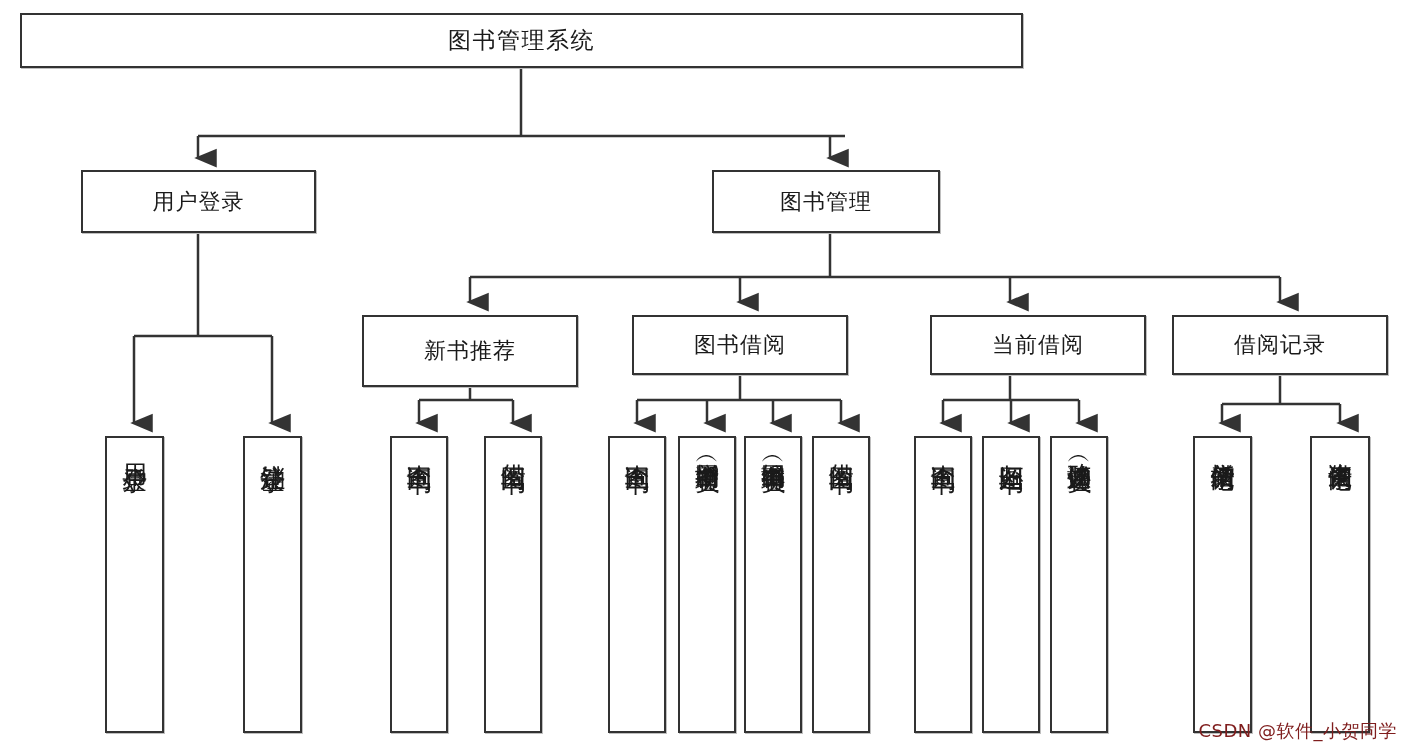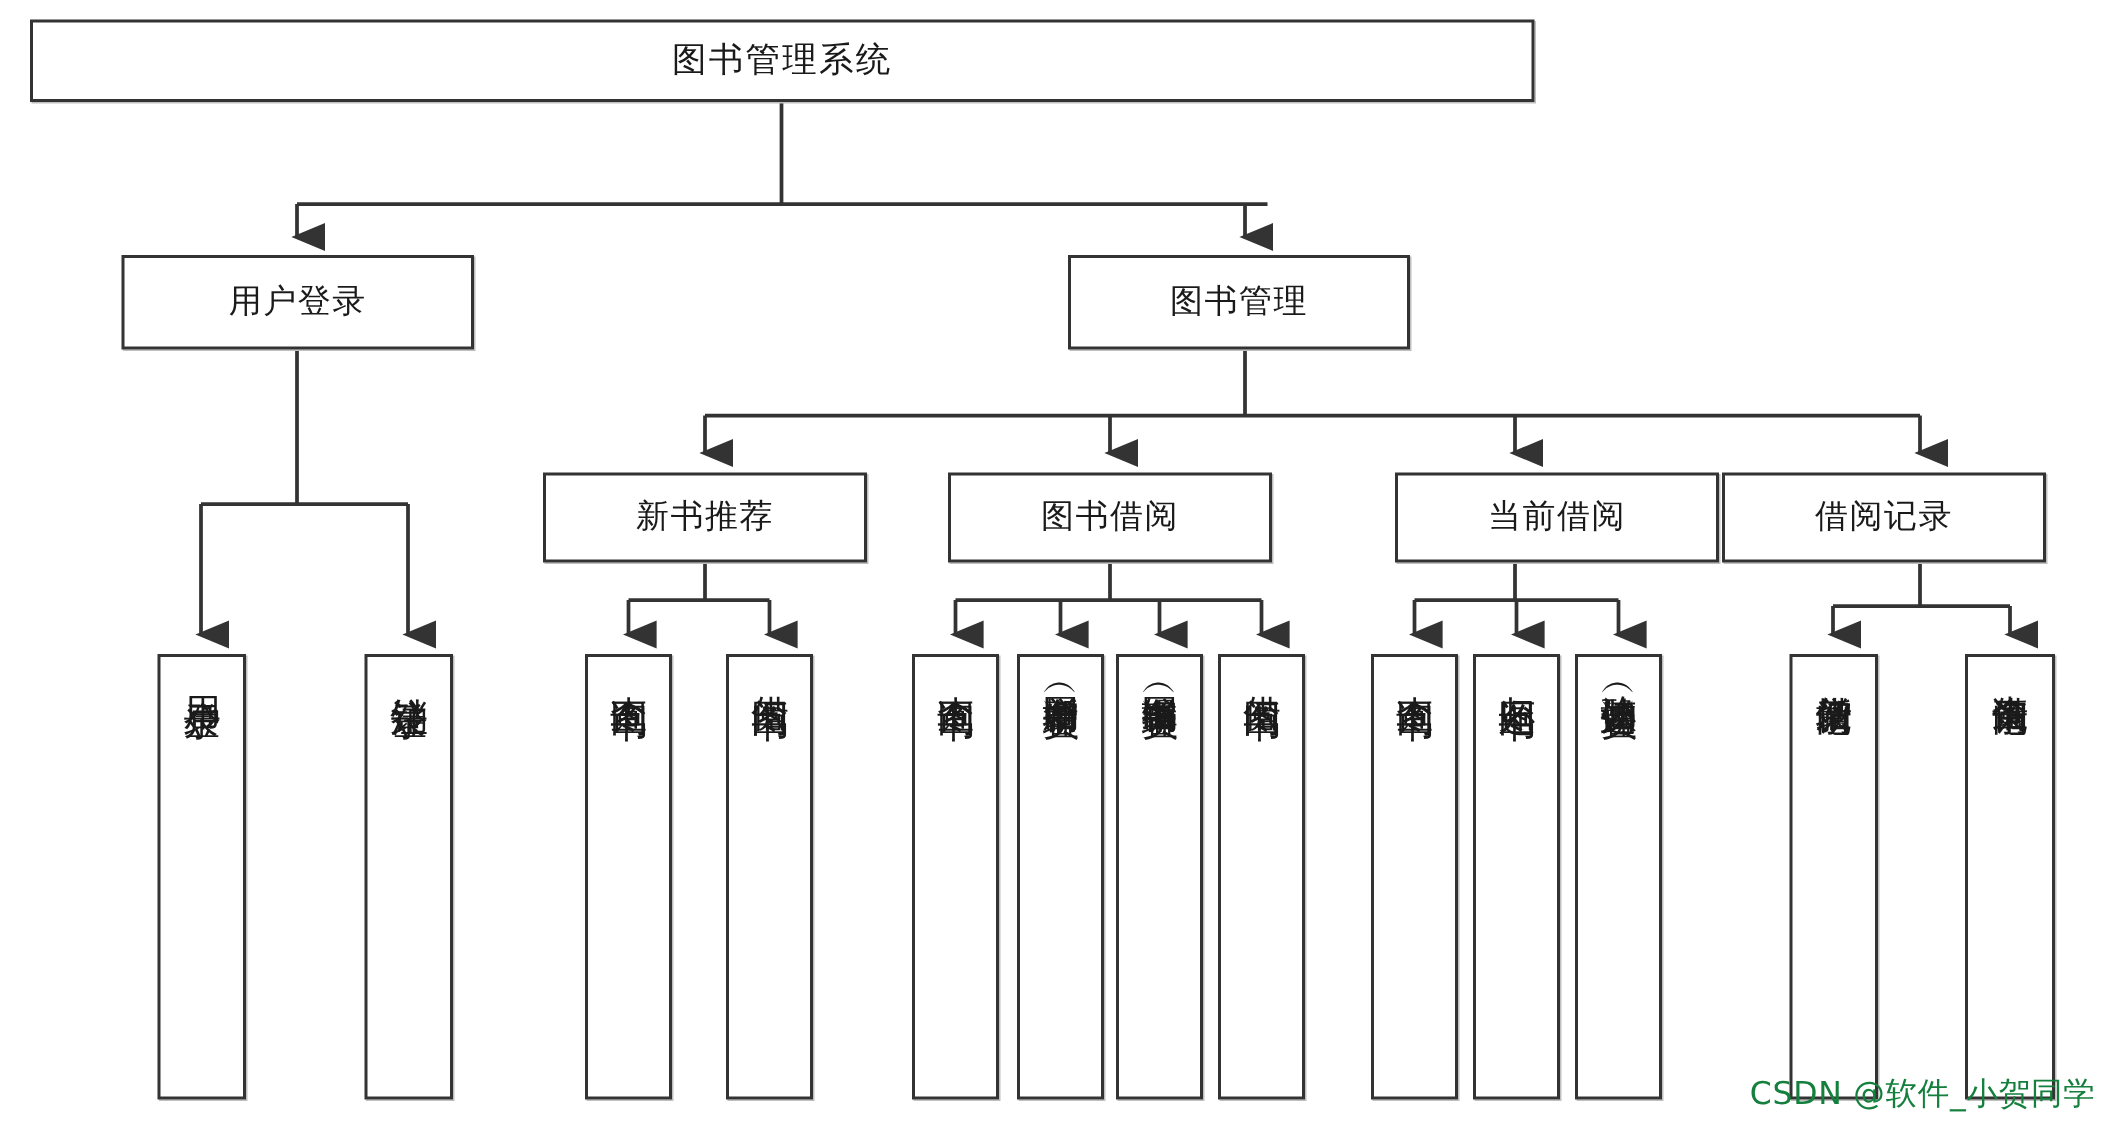--- a/index.html
+++ b/index.html
@@ -43,22 +43,22 @@
     line-height:1.02;
     letter-spacing:4px;
     white-space:nowrap;
   }
   .node.v.tall .lbl{font-size:24px;letter-spacing:1px;}
   .node.v.mid  .lbl{font-size:25px;letter-spacing:2px;}
 
   .watermark{
     position:absolute;
     right:8px;bottom:4px;
-    font-size:21px;
-    color:#15803d;
+    font-size:18px;
+    color:#7f1d1d;
     letter-spacing:0.5px;
     white-space:nowrap;
     pointer-events:none;
     margin-top:23px;
   }
 </style>
 </head>
 <body>
 
 <div id="canvas">
@@ -117,30 +117,30 @@
     <span class="lbl">图书管理系统</span>
   </div>
 
   <div class="node h" style="left:81px;top:170px;width:235px;height:63px;">
     <span class="lbl">用户登录</span>
   </div>
   <div class="node h" style="left:712px;top:170px;width:228px;height:63px;">
     <span class="lbl">图书管理</span>
   </div>
 
-  <div class="node h" style="left:362px;top:315px;width:216px;height:60px;">
+  <div class="node h" style="left:362px;top:315px;width:216px;height:72px;">
     <span class="lbl">新书推荐</span>
   </div>
   <div class="node h" style="left:632px;top:315px;width:216px;height:60px;">
     <span class="lbl">图书借阅</span>
   </div>
   <div class="node h" style="left:930px;top:315px;width:216px;height:60px;">
     <span class="lbl">当前借阅</span>
   </div>
-  <div class="node h" style="left:1148px;top:315px;width:216px;height:60px;">
+  <div class="node h" style="left:1172px;top:315px;width:216px;height:60px;">
     <span class="lbl">借阅记录</span>
   </div>
 
   <div class="node v mid" style="left:105px;top:436px;width:59px;height:297px;">
     <span class="lbl">用户登录</span>
   </div>
   <div class="node v mid" style="left:243px;top:436px;width:59px;height:297px;">
     <span class="lbl">注销登录</span>
   </div>
 

